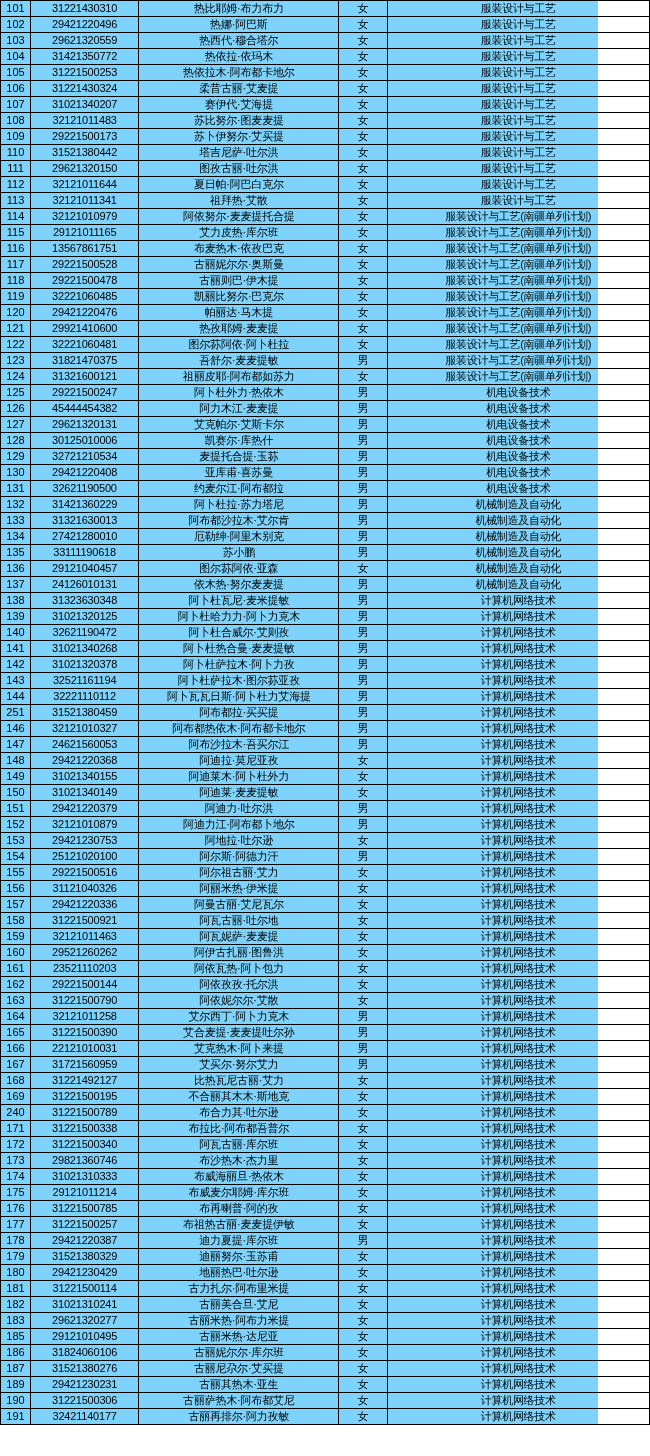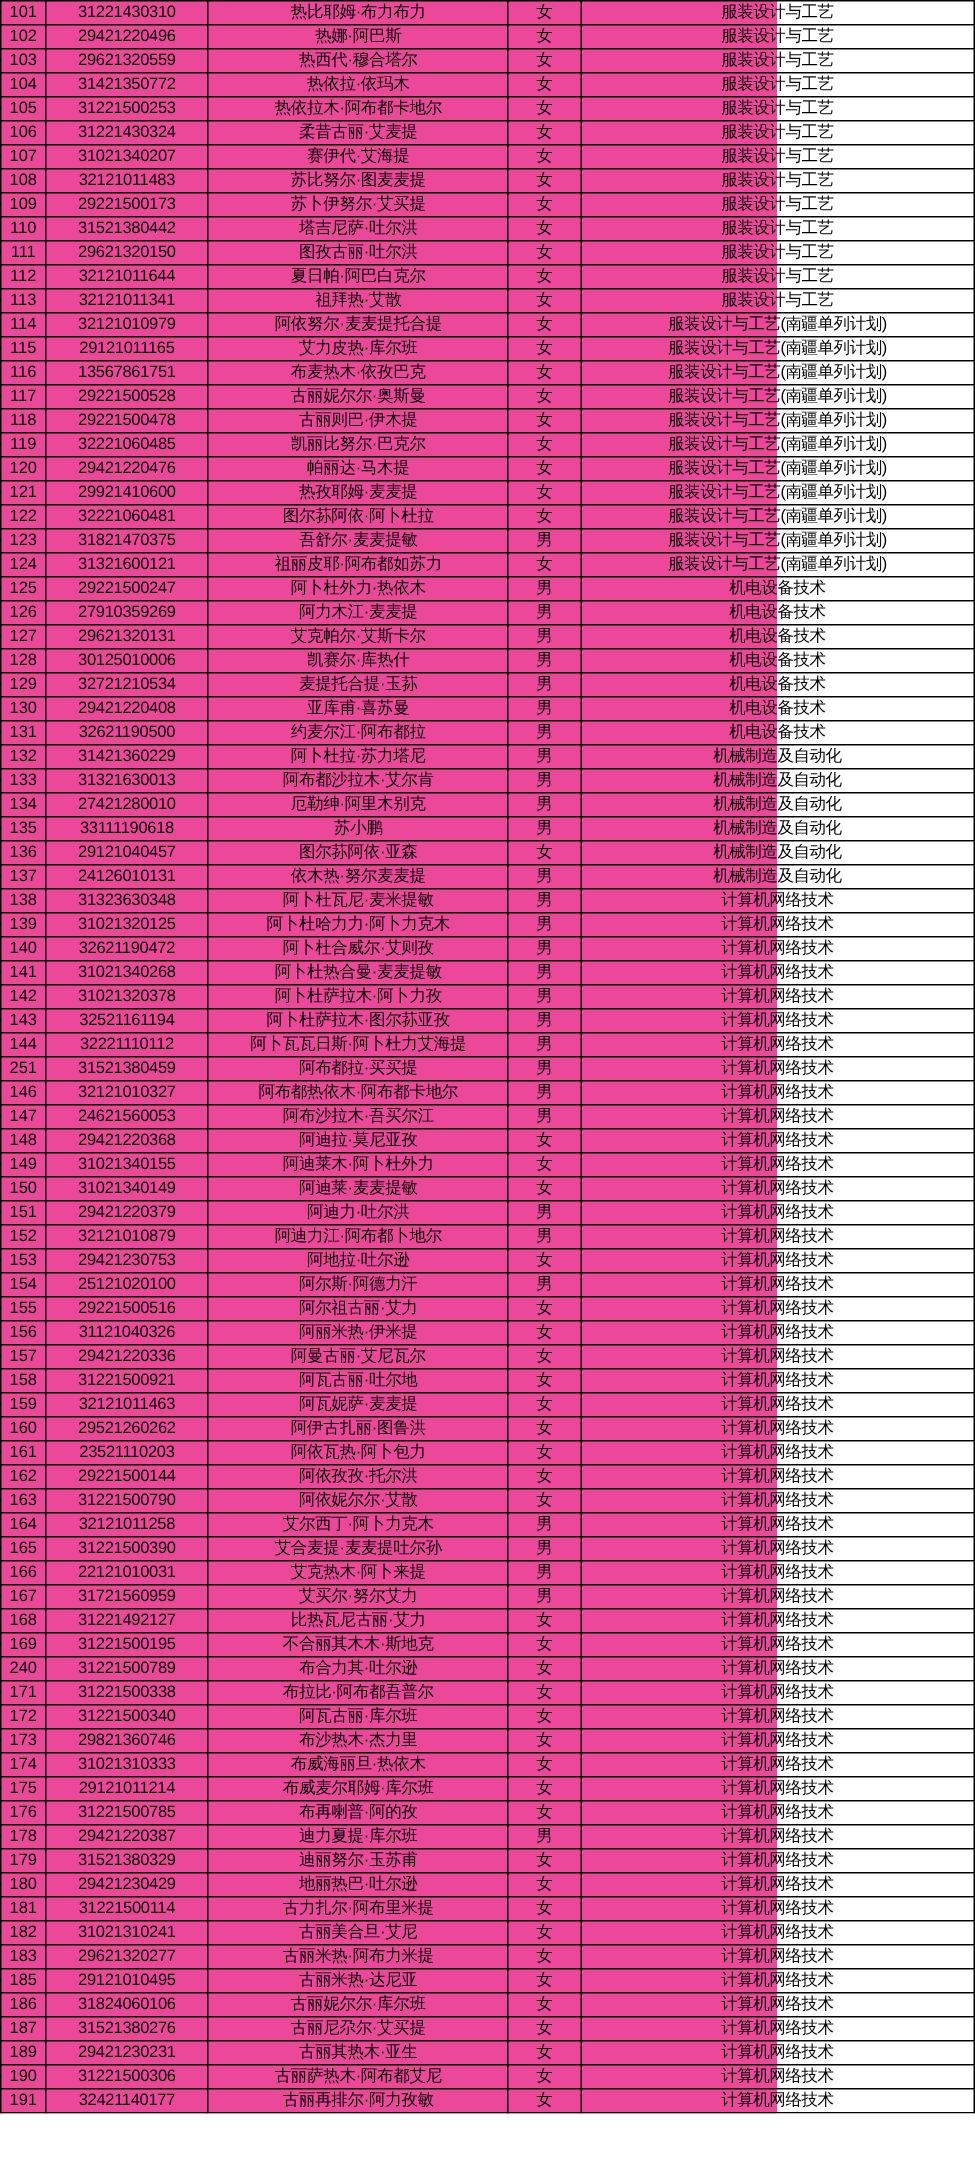--- a/index.html
+++ b/index.html
@@ -6,23 +6,23 @@
     margin: 0;
     padding: 0;
     background: #ffffff;
   }
   body {
     width: 650px;
     font-family: "Liberation Sans", sans-serif;
     color: #000000;
   }
   .sheet {
-    width: 518px;
+    width: 598px;
     position: relative;
-    background: #ec4899;
+    background: #7dd3fc;
   }
   table.roster {
     width: 650px;
     border-collapse: collapse;
     table-layout: fixed;
   }
   table.roster td {
     border: 1px solid #000;
     font-size: 11px;
     line-height: 13px;
@@ -228,21 +228,21 @@
         </tr>
         <tr>
           <td class="idx">125</td>
           <td class="id">29221500247</td>
           <td class="name">阿卜杜外力·热依木</td>
           <td class="sex">男</td>
           <td class="major">机电设备技术</td>
         </tr>
         <tr>
           <td class="idx">126</td>
-          <td class="id">27910359269</td>
+          <td class="id">45444454382</td>
           <td class="name">阿力木江·麦麦提</td>
           <td class="sex">男</td>
           <td class="major">机电设备技术</td>
         </tr>
         <tr>
           <td class="idx">127</td>
           <td class="id">29621320131</td>
           <td class="name">艾克帕尔·艾斯卡尔</td>
           <td class="sex">男</td>
           <td class="major">机电设备技术</td>
@@ -580,20 +580,27 @@
           <td class="idx">175</td>
           <td class="id">29121011214</td>
           <td class="name">布威麦尔耶姆·库尔班</td>
           <td class="sex">女</td>
           <td class="major">计算机网络技术</td>
         </tr>
         <tr>
           <td class="idx">176</td>
           <td class="id">31221500785</td>
           <td class="name">布再喇普·阿的孜</td>
+          <td class="sex">女</td>
+          <td class="major">计算机网络技术</td>
+        </tr>
+        <tr>
+          <td class="idx">177</td>
+          <td class="id">31221500257</td>
+          <td class="name">布祖热古丽·麦麦提伊敏</td>
           <td class="sex">女</td>
           <td class="major">计算机网络技术</td>
         </tr>
         <tr>
           <td class="idx">178</td>
           <td class="id">29421220387</td>
           <td class="name">迪力夏提·库尔班</td>
           <td class="sex">男</td>
           <td class="major">计算机网络技术</td>
         </tr>

